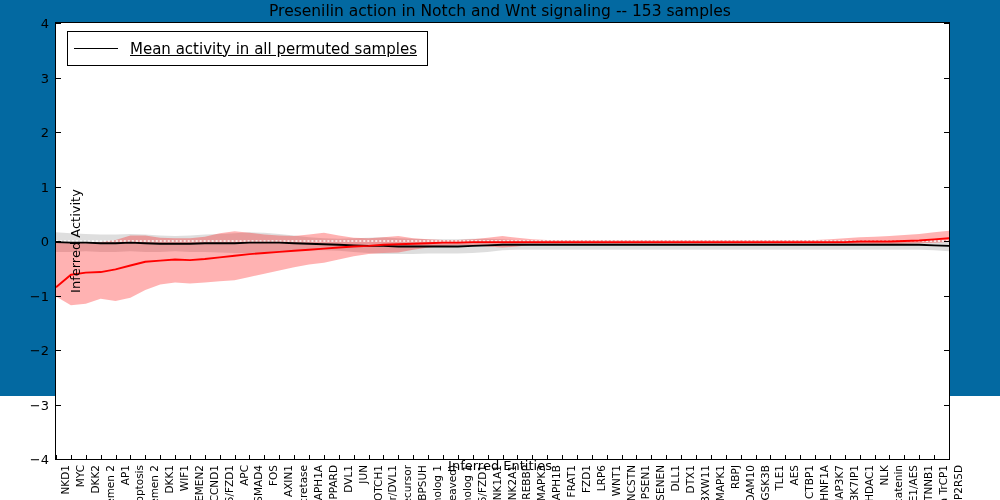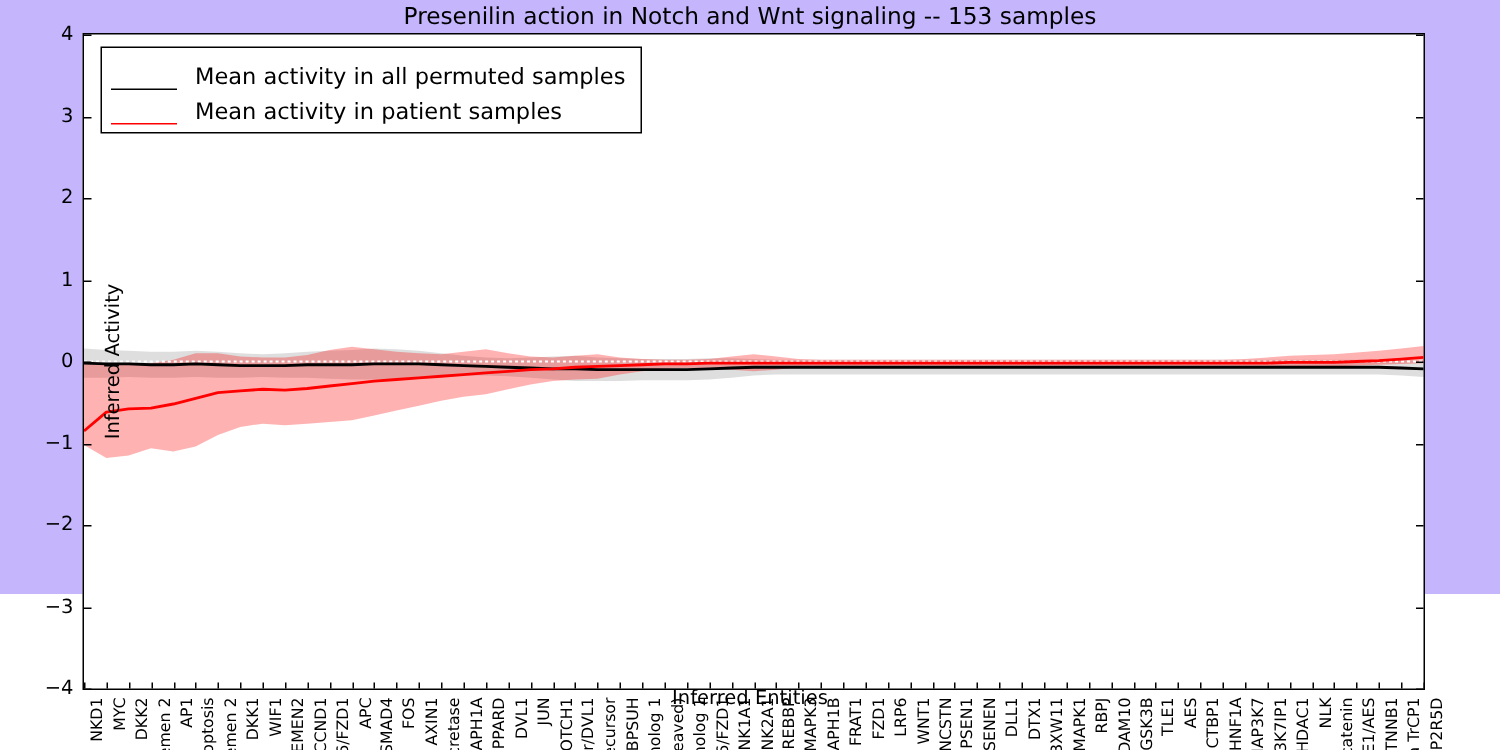--- a/index.html
+++ b/index.html
@@ -1,17 +1,17 @@
 <!DOCTYPE html>
 <html><head>
 <meta charset="utf-8">
 <style>
   html,body{margin:0;padding:0;background:#ffffff;}
   body{width:1000px;height:500px;overflow:hidden;font-family:"DejaVu Sans",sans-serif;}
-  #figure{position:relative;width:1000px;height:396px;background:#c4b5fd;}
+  #figure{position:relative;width:1000px;height:396px;background:#0369a1;}
 
   #title{
     position:absolute;left:0;top:2px;width:1000px;text-align:center;
     font-size:15.5px;color:#000;letter-spacing:0px;
   }
 
   #plot-area{
     position:absolute;left:55px;top:22px;width:895px;height:438px;
     border:1px solid #000;box-sizing:border-box;background:#fff;
   }
@@ -44,21 +44,21 @@
     position:absolute;left:0;top:458px;width:1000px;text-align:center;
     font-size:13px;color:#000;
   }
 
   
   #legend{
     position:absolute;left:11px;top:8px;
     border:1px solid #000;background:rgba(255,255,255,0.95);
     padding:5px 10px 5px 6px;box-sizing:border-box;
   }
-  .legend-row{display:flex;align-items:flex-end;height:23px;}
+  .legend-row{display:flex;align-items:center;height:23px;text-decoration:underline;}
   .legend-swatch{width:44px;height:0;border-top-width:1.6px;border-top-style:solid;margin-right:12px;}
   .legend-text{font-size:15px;color:#000;white-space:nowrap;}
 </style>
 </head>
 <body>
 
 <div id="figure">
 
   <div id="title">Presenilin action in Notch and Wnt signaling -- 153 samples</div>
 
@@ -224,21 +224,17 @@
         <div class="xtick-label" style="left: calc(98.3333% + 4px);">beta catenin/beta TrCP1</div>
         <div class="xtick-mark" style="left: 100%;"></div>
         <div class="xtick-label" style="left: calc(100% + 4px);">PPP2R5D</div>
       </div>
 
     <div id="legend">
       <div class="legend-row">
         <span class="legend-swatch" style="border-top-color:#000000"></span>
         <span class="legend-text">Mean activity in all permuted samples</span>
       </div>
-      <div class="legend-row">
-        <span class="legend-swatch" style="border-top-color:#ff0000"></span>
-        <span class="legend-text">Mean activity in patient samples</span>
-      </div>
     </div>
   </div>
 
   <div id="xlabel">Inferred Entities</div>
 </div>
 
 </body></html>

